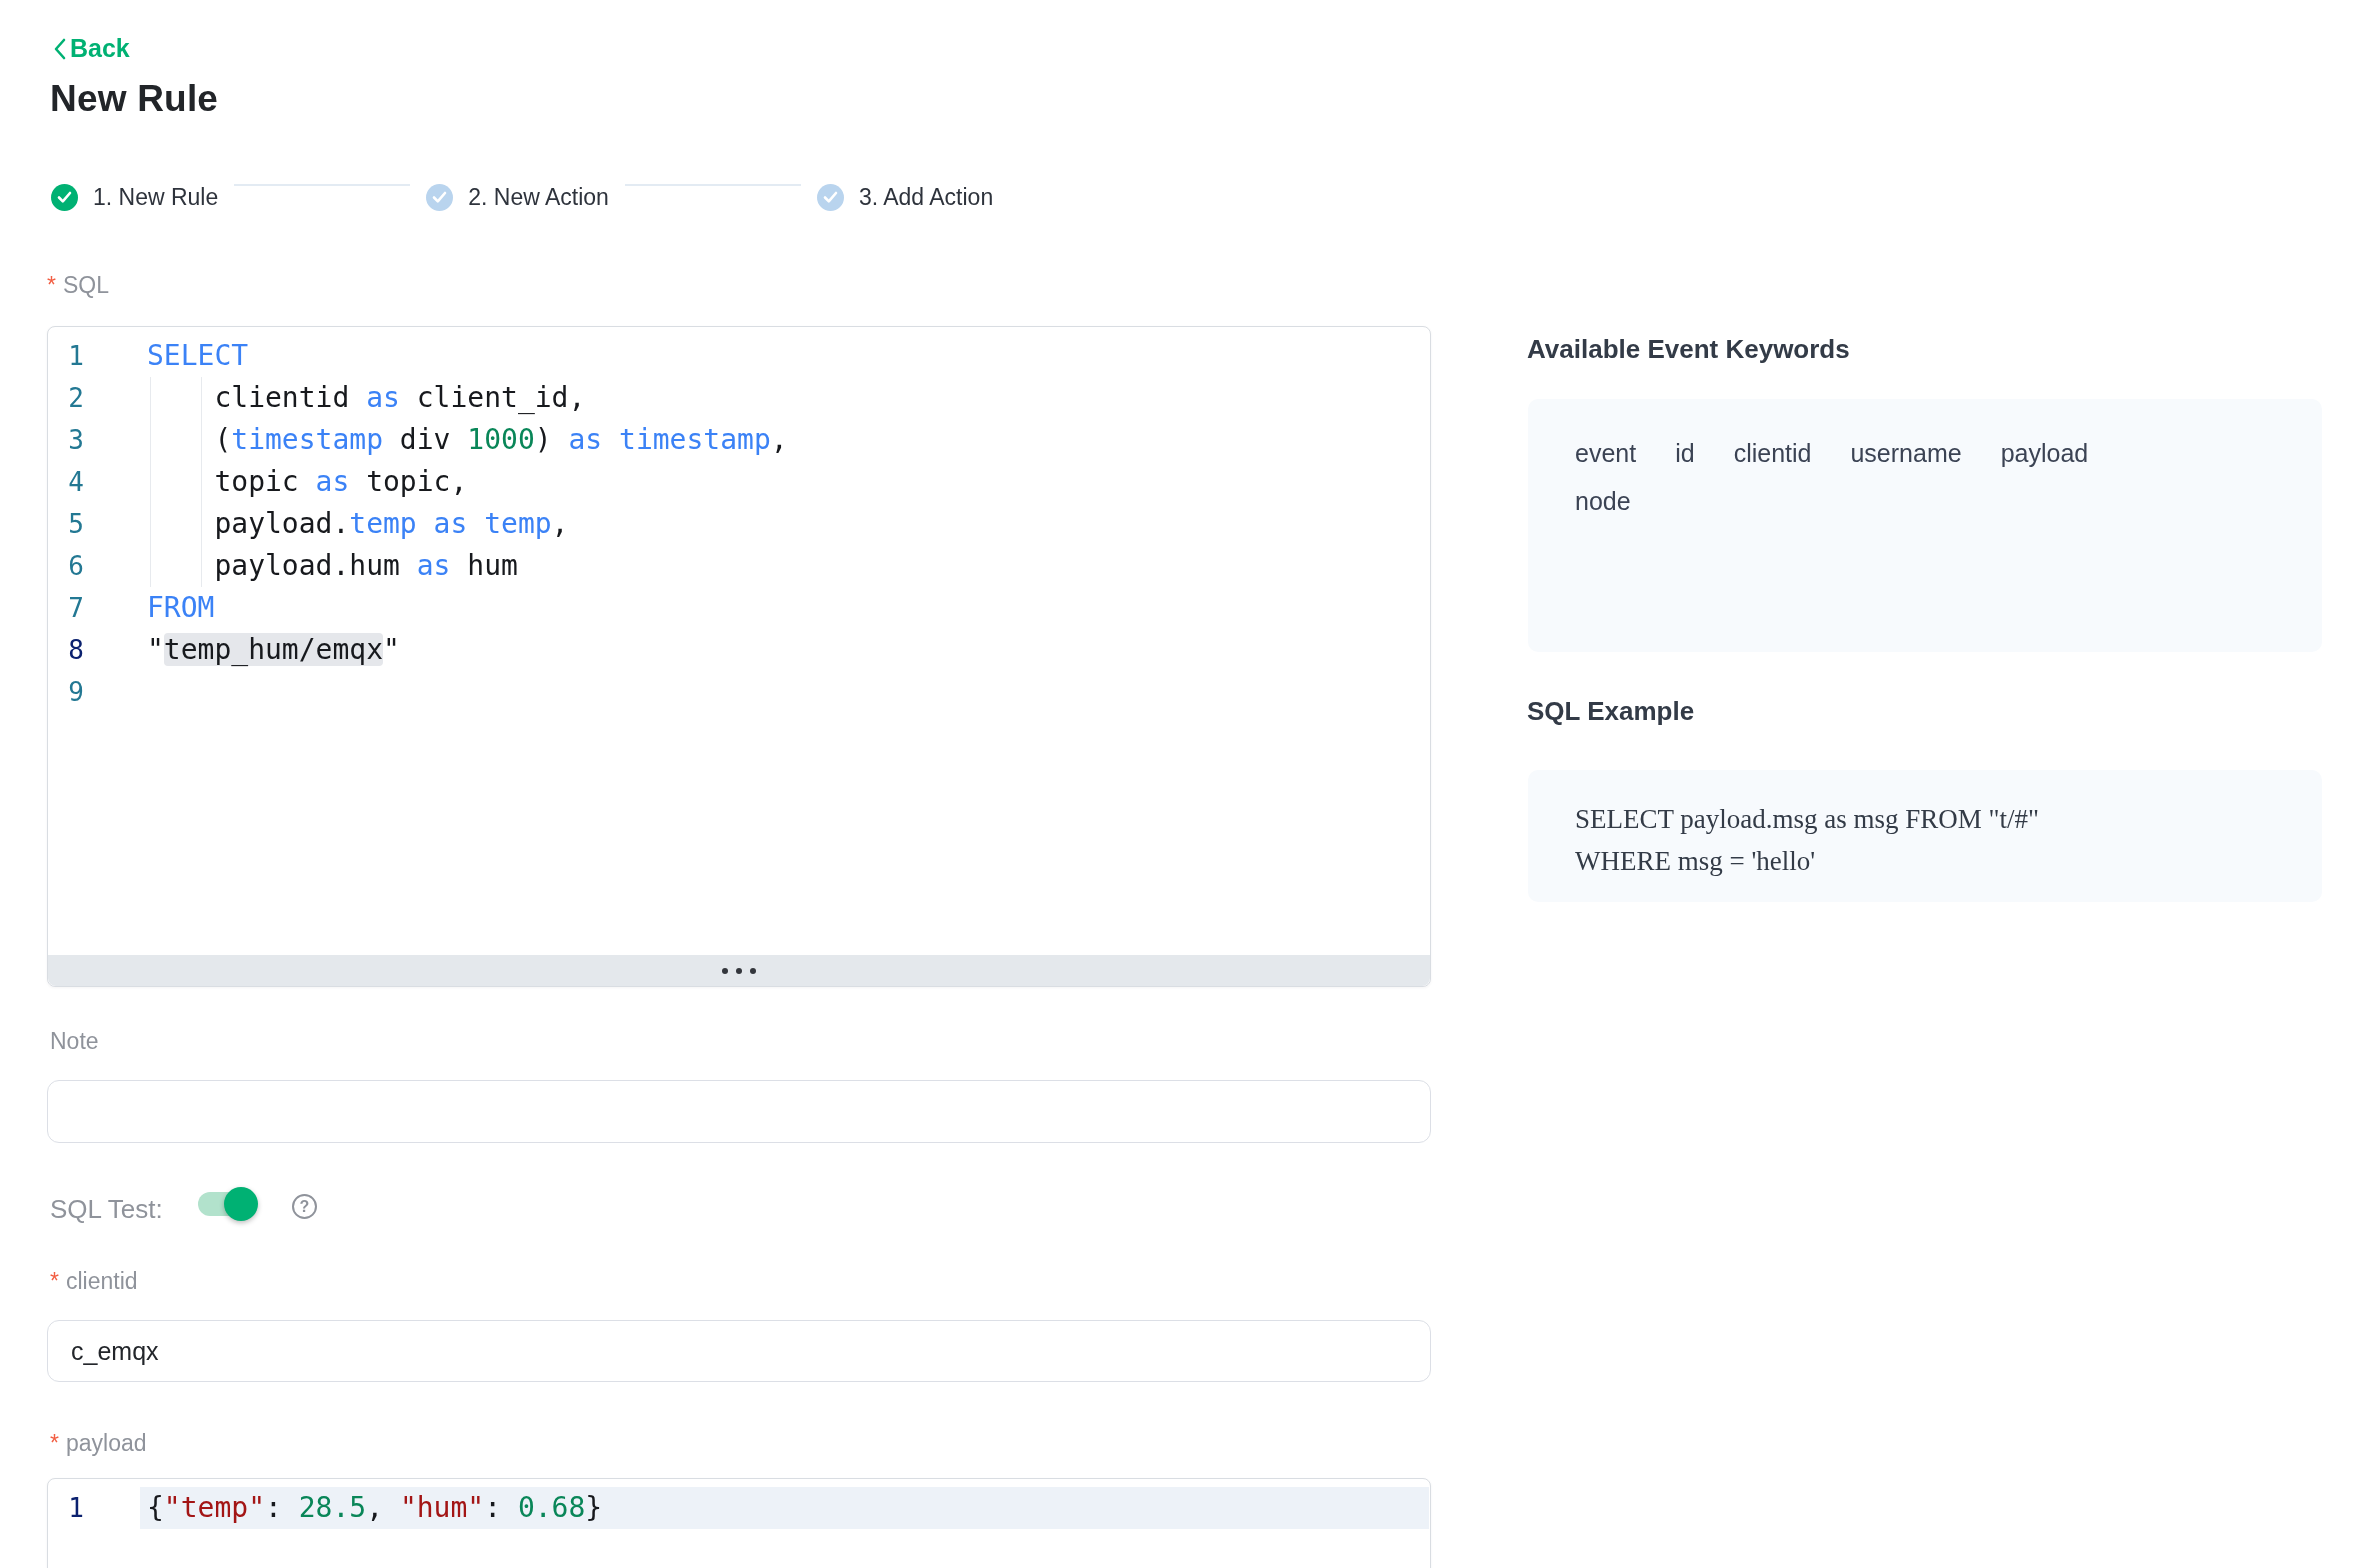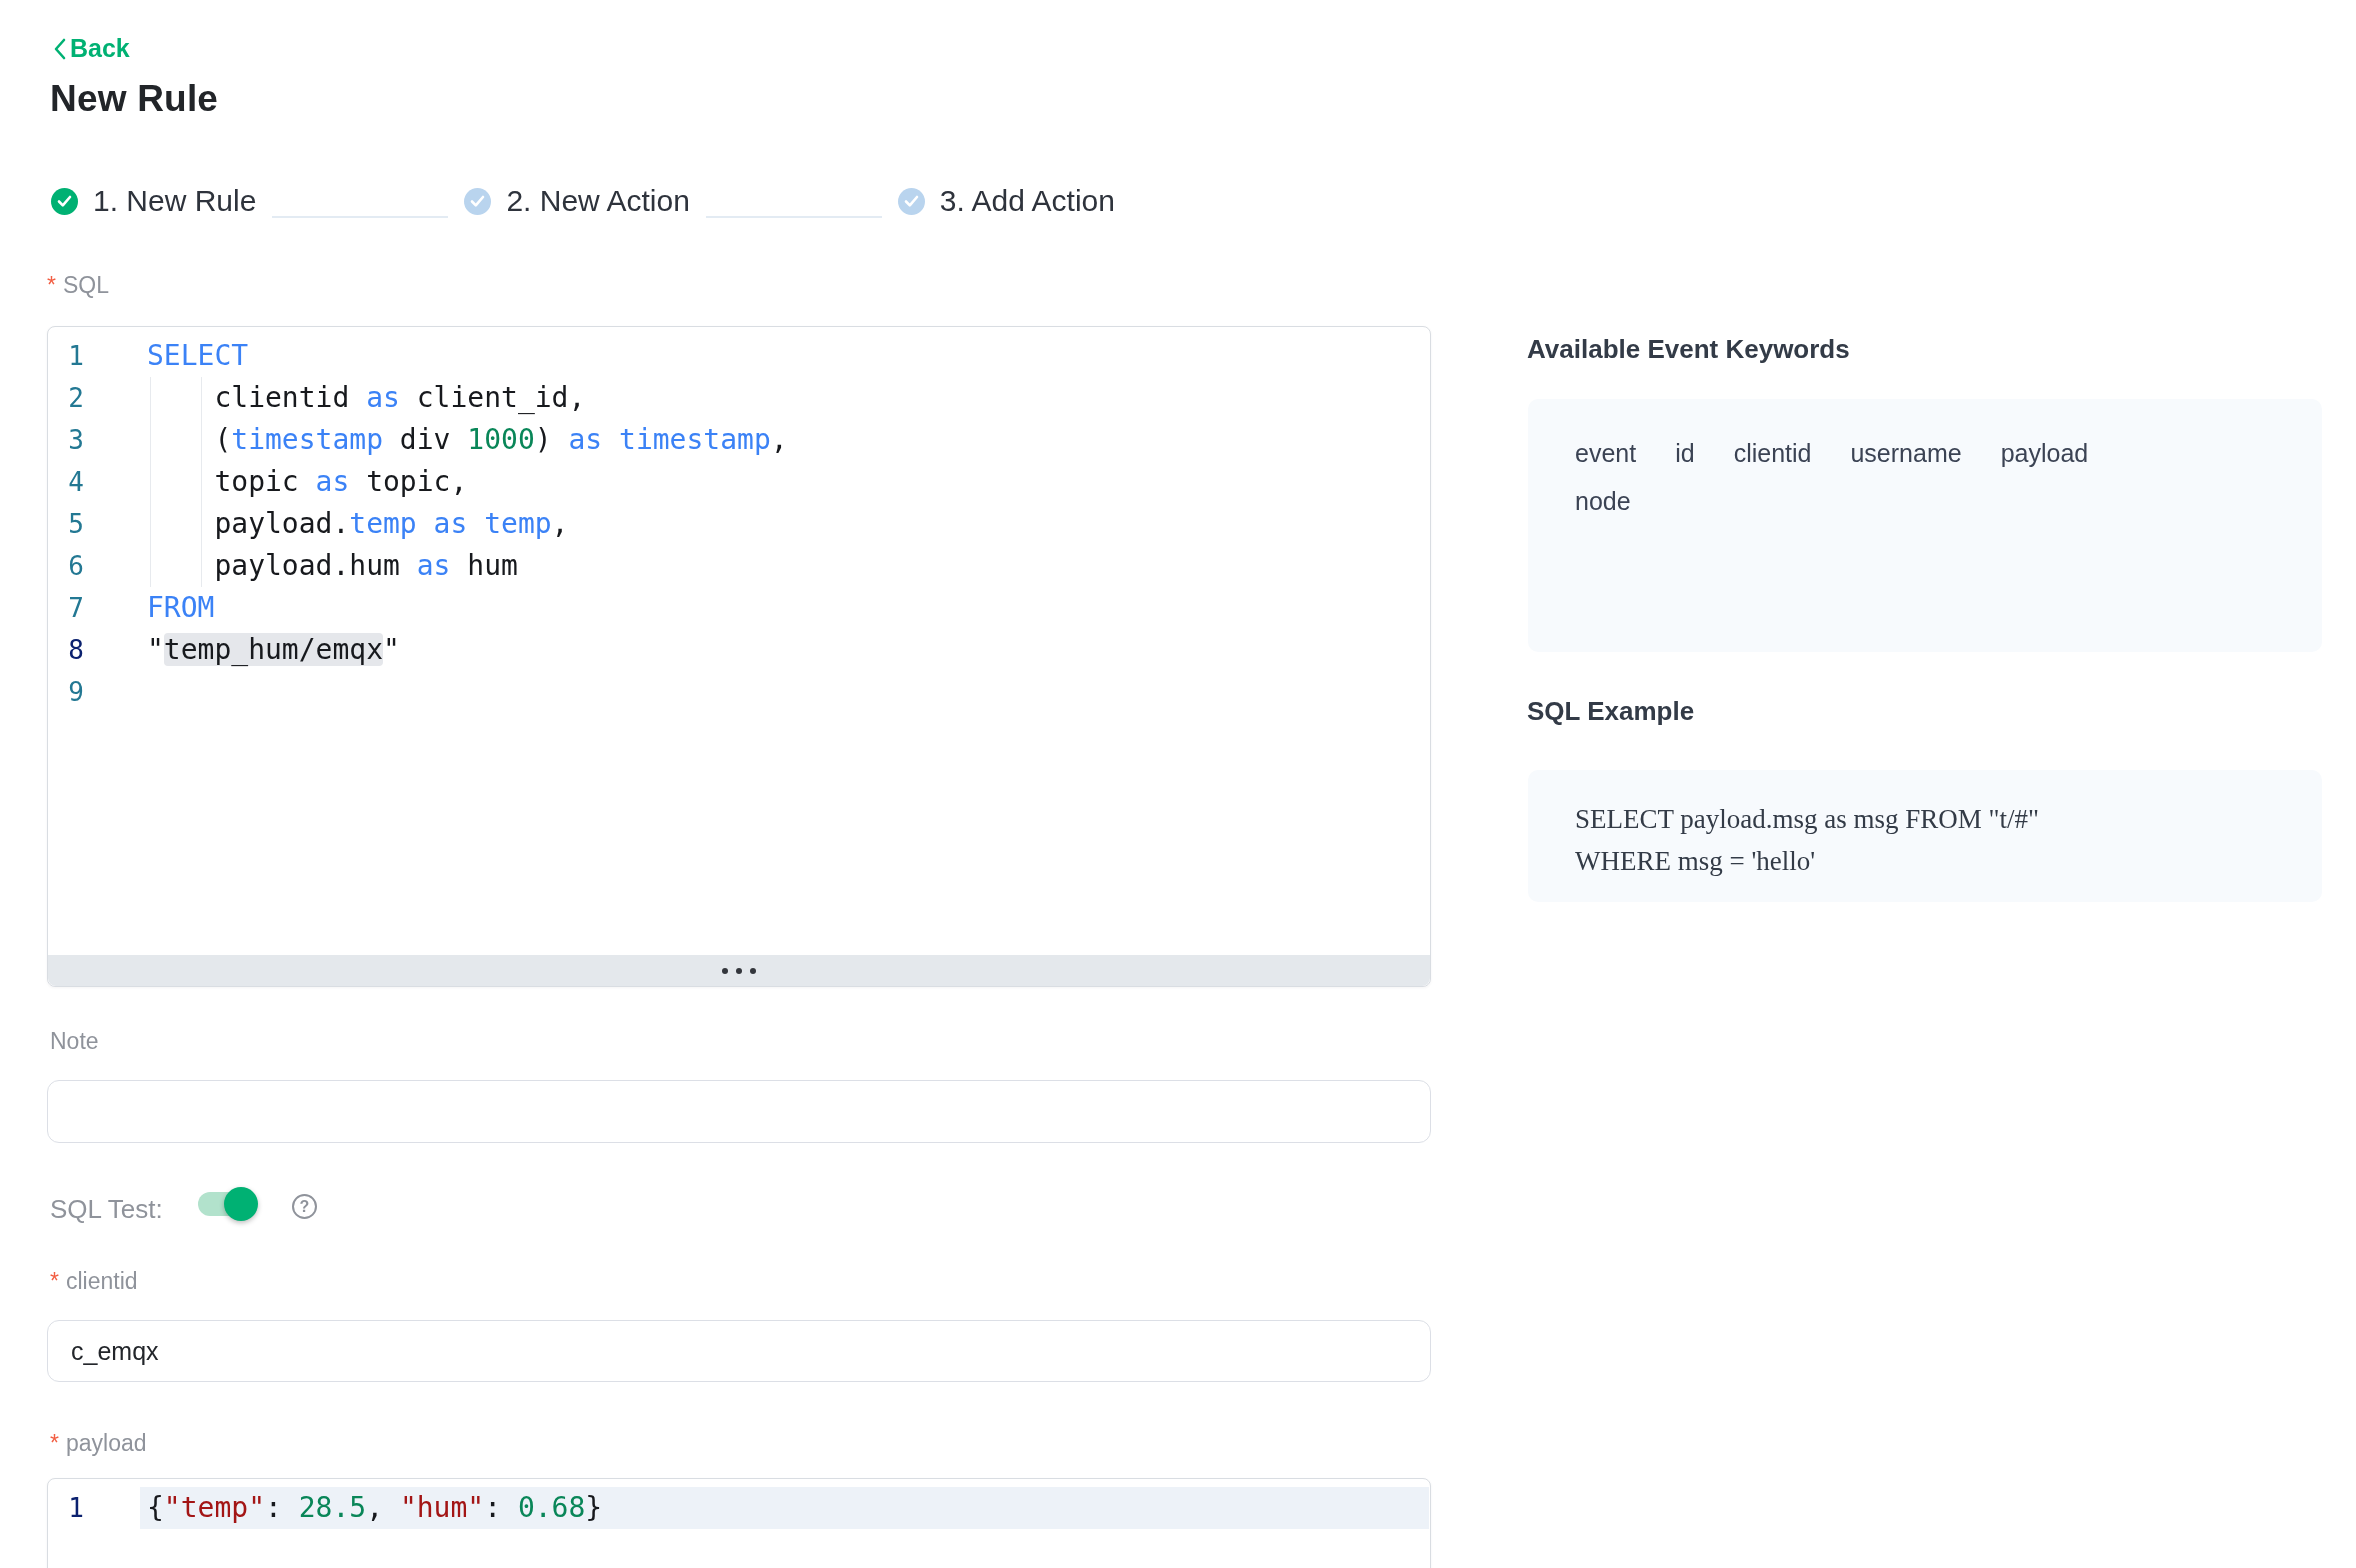--- a/index.html
+++ b/index.html
@@ -13,22 +13,22 @@
     position:absolute; left:50px; top:34px; display:flex; align-items:center; gap:0;
     color:#00b173; font-size:25px; font-weight:700; cursor:pointer;
   }
   .back svg { display:block; }
   .page-title {
     position:absolute; left:50px; top:78px;
     font-size:37px; font-weight:700; color:#222529; letter-spacing:0.2px;
   }
   
   .stepper {
-    position:absolute; left:51px; top:184px; display:flex; align-items:flex-end;
-    font-size:30px; color:#2e333c;
+    position:absolute; left:51px; top:184px; display:flex; align-items:flex-start;
+    font-size:23px; color:#2e333c;
   }
   .step { display:flex; align-items:center; gap:15px; }
   .step-icon {
     width:27px; height:27px; border-radius:50%;
     display:flex; align-items:center; justify-content:center; flex:none;
   }
   .step-icon.complete { background:#00b173; }
   .step-icon.upcoming { background:#b9d4ee; }
   .connector { width:176px; height:2px; background:#e3ebf3; margin:0 16px; }
   

